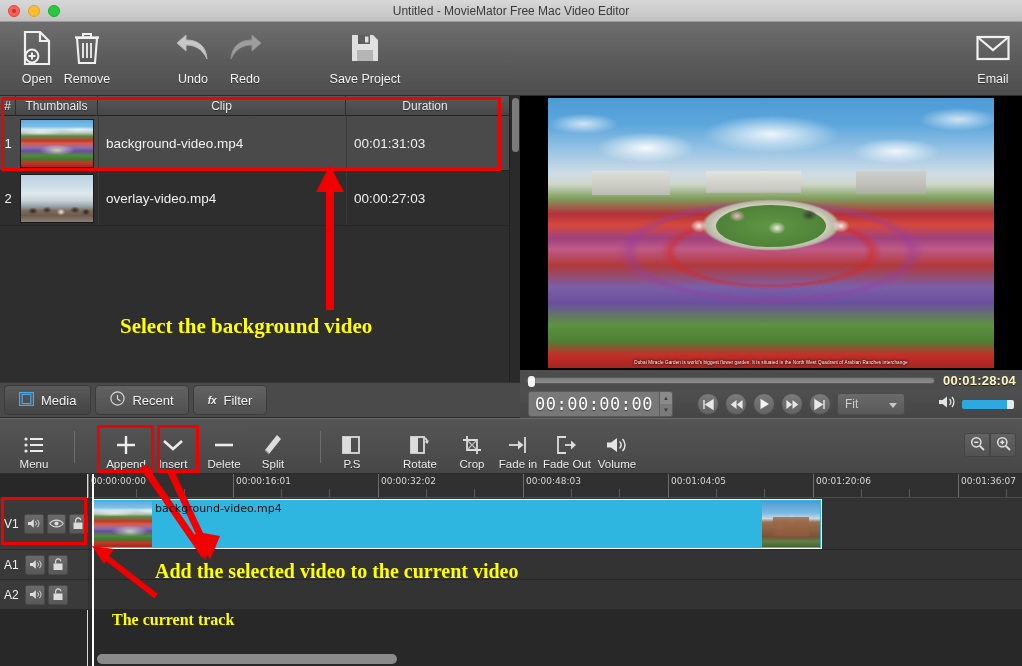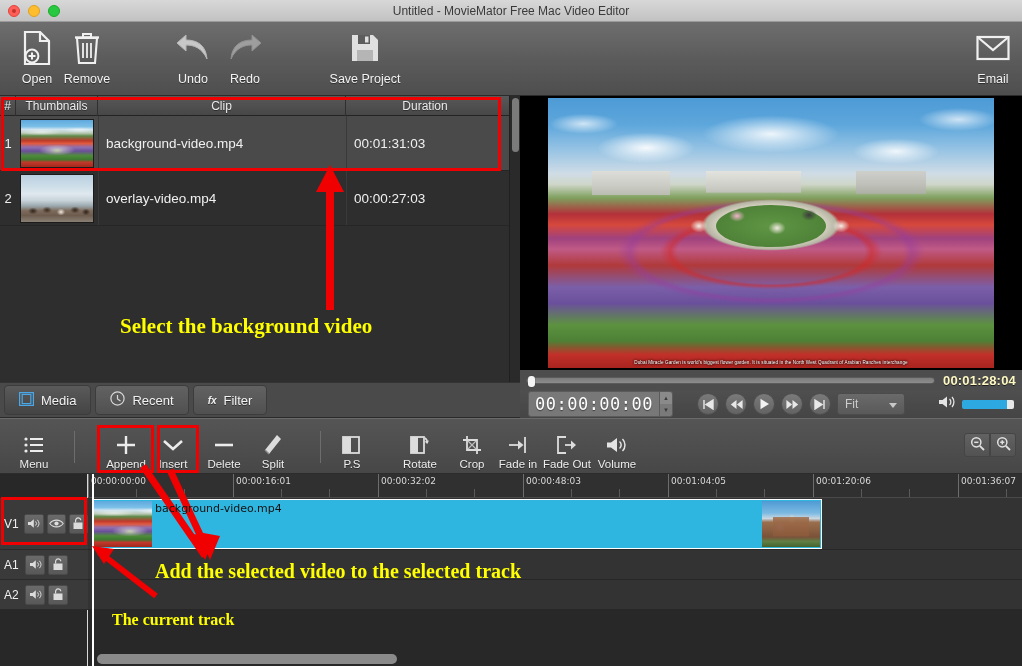--- a/index.html
+++ b/index.html
@@ -852,16 +852,16 @@
       <path d="M210 560 L198 532 L220 536 Z" fill="#f00000"></path>
     </g>
 
     <g>
       <path d="M156 596 L99 552" stroke="#f00000" stroke-width="6" fill="none"></path>
       <path d="M92 546 L114 549 L104 564 Z" fill="#f00000"></path>
     </g>
   </svg>
 
   <div class="anno" style="left:120px; top:314px; font-size:21px">Select the background video</div>
-  <div class="anno" style="left:155px; top:560px; font-size:20px">Add the selected video to the selected track</div>
+  <div class="anno" style="left:155px; top:560px; font-size:20px">Add the selected video to the current video</div>
   <div class="anno" style="left:112px; top:611px; font-size:16px">The current track</div>
 
 </div>
 
 </body></html>

